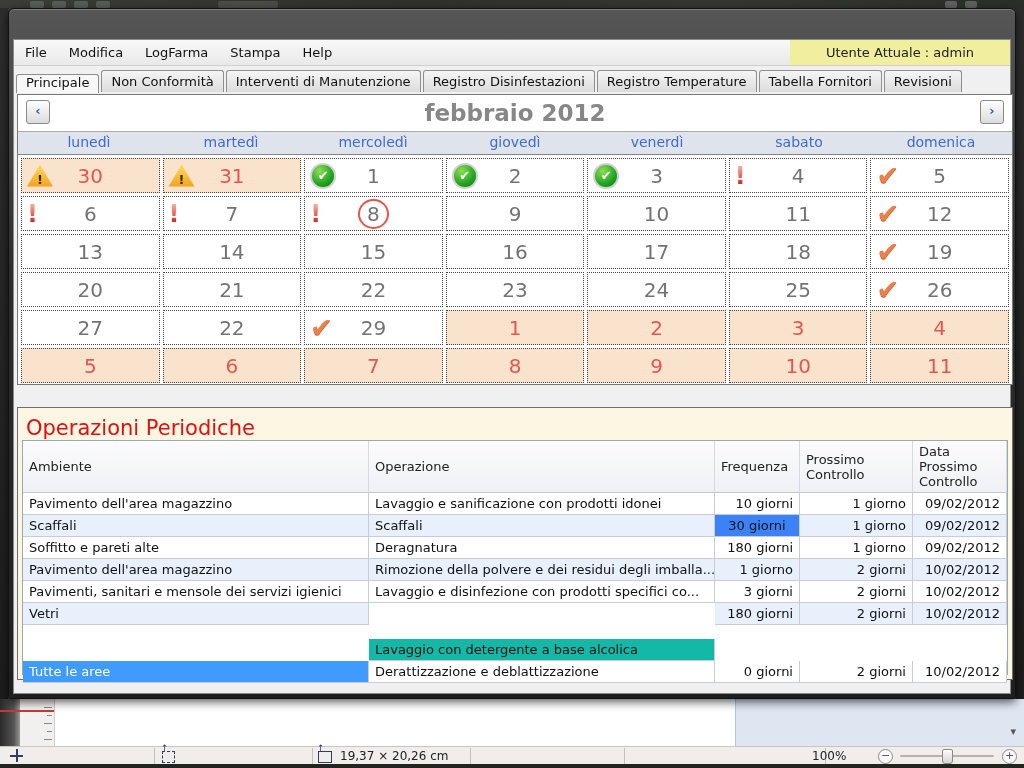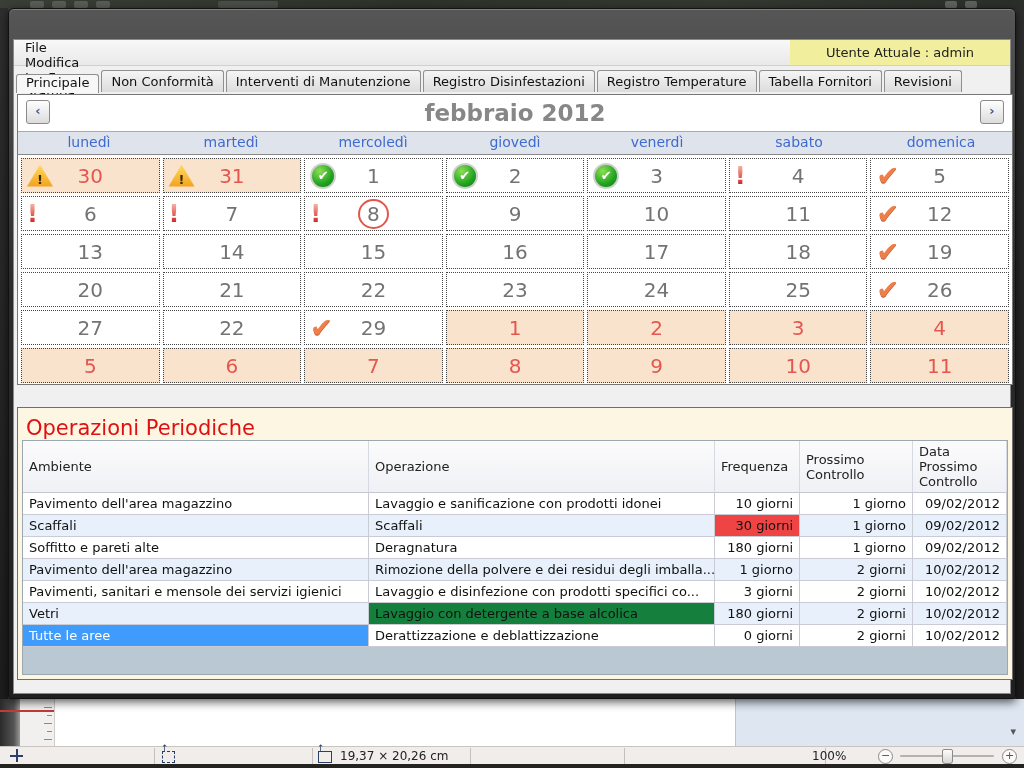--- a/index.html
+++ b/index.html
@@ -155,21 +155,21 @@
   <span class="zoom-track"></span>
   <span class="zoom-thumb"></span>
   <span class="zoom-btn zb-plus">+</span>
 </div>
 <div class="bg-bottom-edge"></div>
 
 <div class="win">
 
   <div class="client">
     <div class="menubar">
-      <div id="menu-items" style="display:flex;height:100%;flex-direction:column;">
+      <div id="menu-items" style="display:flex;height:100%;">
           <span class="menu-item">File</span>
           <span class="menu-item">Modifica</span>
           <span class="menu-item">LogFarma</span>
           <span class="menu-item">Stampa</span>
           <span class="menu-item">Help</span>
         </div>
       <div class="user-band">
         <span>Utente Attuale : admin</span>
       </div>
     </div>
@@ -352,40 +352,40 @@
             <div class="ops-hcell">Frequenza</div>
             <div class="ops-hcell">Prossimo Controllo</div>
             <div class="ops-hcell">Data Prossimo Controllo</div>
             <div class="ops-cell">Pavimento dell'area magazzino</div>
             <div class="ops-cell">Lavaggio e sanificazione con prodotti idonei</div>
             <div class="ops-cell num">10 giorni</div>
             <div class="ops-cell num">1 giorno</div>
             <div class="ops-cell num">09/02/2012</div>
             <div class="ops-cell row-alt-cell" style="background: rgb(232, 241, 251);">Scaffali</div>
             <div class="ops-cell row-alt-cell" style="background: rgb(232, 241, 251);">Scaffali</div>
-            <div class="ops-cell num row-alt-cell" style="background: #ef4444;">30 giorni</div>
+            <div class="ops-cell num row-alt-cell" style="background: #3b82f6; text-align: center;">30 giorni</div>
             <div class="ops-cell num row-alt-cell" style="background: rgb(232, 241, 251);">1 giorno</div>
             <div class="ops-cell num row-alt-cell" style="background: rgb(232, 241, 251);">09/02/2012</div>
             <div class="ops-cell">Soffitto e pareti alte</div>
             <div class="ops-cell">Deragnatura</div>
             <div class="ops-cell num">180 giorni</div>
             <div class="ops-cell num">1 giorno</div>
             <div class="ops-cell num">09/02/2012</div>
             <div class="ops-cell row-alt-cell" style="background: rgb(232, 241, 251);">Pavimento dell'area magazzino</div>
             <div class="ops-cell row-alt-cell" style="background: rgb(232, 241, 251);">Rimozione della polvere e dei residui degli imballa...</div>
             <div class="ops-cell num row-alt-cell" style="background: rgb(232, 241, 251);">1 giorno</div>
             <div class="ops-cell num row-alt-cell" style="background: rgb(232, 241, 251);">2 giorni</div>
             <div class="ops-cell num row-alt-cell" style="background: rgb(232, 241, 251);">10/02/2012</div>
             <div class="ops-cell">Pavimenti, sanitari e mensole dei servizi igienici</div>
             <div class="ops-cell">Lavaggio e disinfezione con prodotti specifici co...</div>
             <div class="ops-cell num">3 giorni</div>
             <div class="ops-cell num">2 giorni</div>
             <div class="ops-cell num">10/02/2012</div>
             <div class="ops-cell row-alt-cell" style="background: rgb(232, 241, 251);">Vetri</div>
-            <div class="ops-cell row-alt-cell" style="background: #15803d;">Lavaggio con detergente a base alcolica</div>
+            <div class="ops-cell row-alt-cell" style="background: #14b8a6; margin-top: 36px;">Lavaggio con detergente a base alcolica</div>
             <div class="ops-cell num row-alt-cell" style="background: rgb(232, 241, 251);">180 giorni</div>
             <div class="ops-cell num row-alt-cell" style="background: rgb(232, 241, 251);">2 giorni</div>
             <div class="ops-cell num row-alt-cell" style="background: rgb(232, 241, 251);">10/02/2012</div>
             <div class="ops-cell selected">Tutte le aree</div>
             <div class="ops-cell">Derattizzazione e deblattizzazione</div>
             <div class="ops-cell num">0 giorni</div>
             <div class="ops-cell num">2 giorni</div>
             <div class="ops-cell num">10/02/2012</div>
           </div>
       </div>

